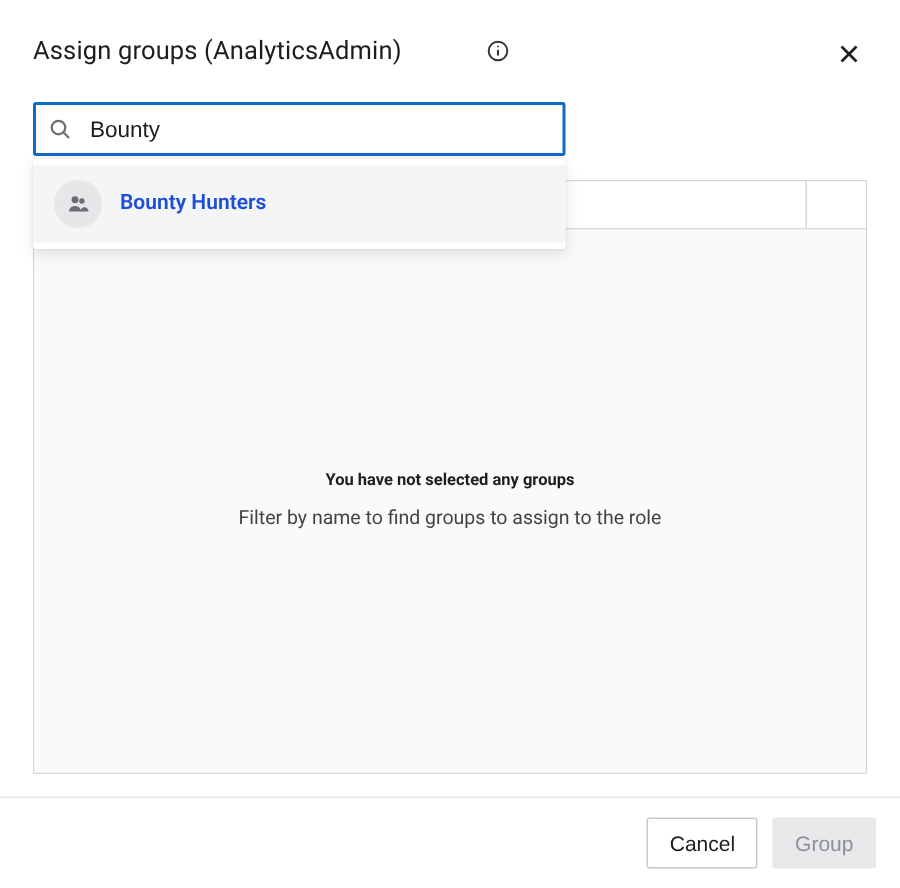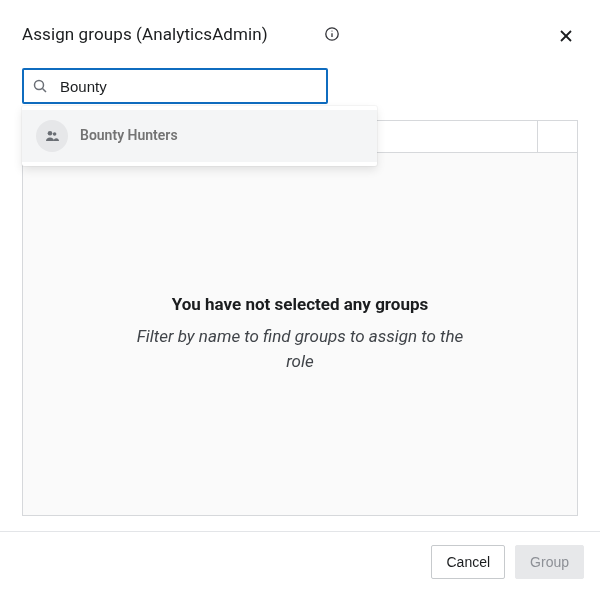--- a/index.html
+++ b/index.html
@@ -45,21 +45,21 @@
     position: relative;
     flex: 1;
     padding: 0 22px;
   }
 
   .search-wrap {
     position: relative;
     margin-top: 14px;
   }
   .search-input {
-    width: 306px;
+    width: 355px;
     height: 36px;
     border: 2px solid #0f6cbf;
     border-radius: 2px;
     padding: 0 10px 0 36px;
     font-size: 15px;
     color: #1b1d1f;
     outline: none;
     caret-color: #1b1d1f;
   }
   .search-icon {
@@ -92,21 +92,21 @@
     width: 32px; height: 32px;
     border-radius: 50%;
     background: #e6e7e9;
     display:flex; align-items:center; justify-content:center;
     margin-right: 12px;
     color: #6a6e74;
     flex-shrink:0;
   }
   .avatar svg { width:16px; height:16px; }
   .dd-text { display:flex; flex-direction:column; line-height:1.25;}
-  .dd-name { font-size:14px; font-weight:600; color:#737373; }
+  .dd-name { font-size:14px; font-weight:600; color:#1d4ed8; }
   .dd-type { font-size:12.5px; color:#6b6f76; margin-top:2px; }
 
   .table-frame {
     margin-top: 16px;
     border: 1px solid #d6d8db;
     height: 396px;
     display:flex; flex-direction:column;
     background:#fff;
   }
   .table-headrow {
@@ -119,31 +119,30 @@
   .table-headrow .col-b { width: 40px; border-left:1px solid #d6d8db; }
   .table-empty {
     flex:1;
     background: #fafafa;
     display:flex; flex-direction:column;
     align-items:center; justify-content:center;
     padding: 0 50px;
     text-align:center;
   }
   .empty-title {
-    font-size: 17px;
+    font-size: 11px;
     font-weight: 700;
     color: #1b1d1f;
     margin-bottom: 10px;
   }
   .empty-sub {
-    font-size: 17px;
+    font-size: 13px;
     color: #404449;
     line-height: 1.5;
     max-width: 340px;
-    font-style: italic;
   }
 
   .footer {
     border-top: 1px solid #e3e5e8;
     padding: 13px 16px;
     display:flex; justify-content:flex-end; gap:10px;
     background:#fff;
   }
   .btn {
     height: 34px;

